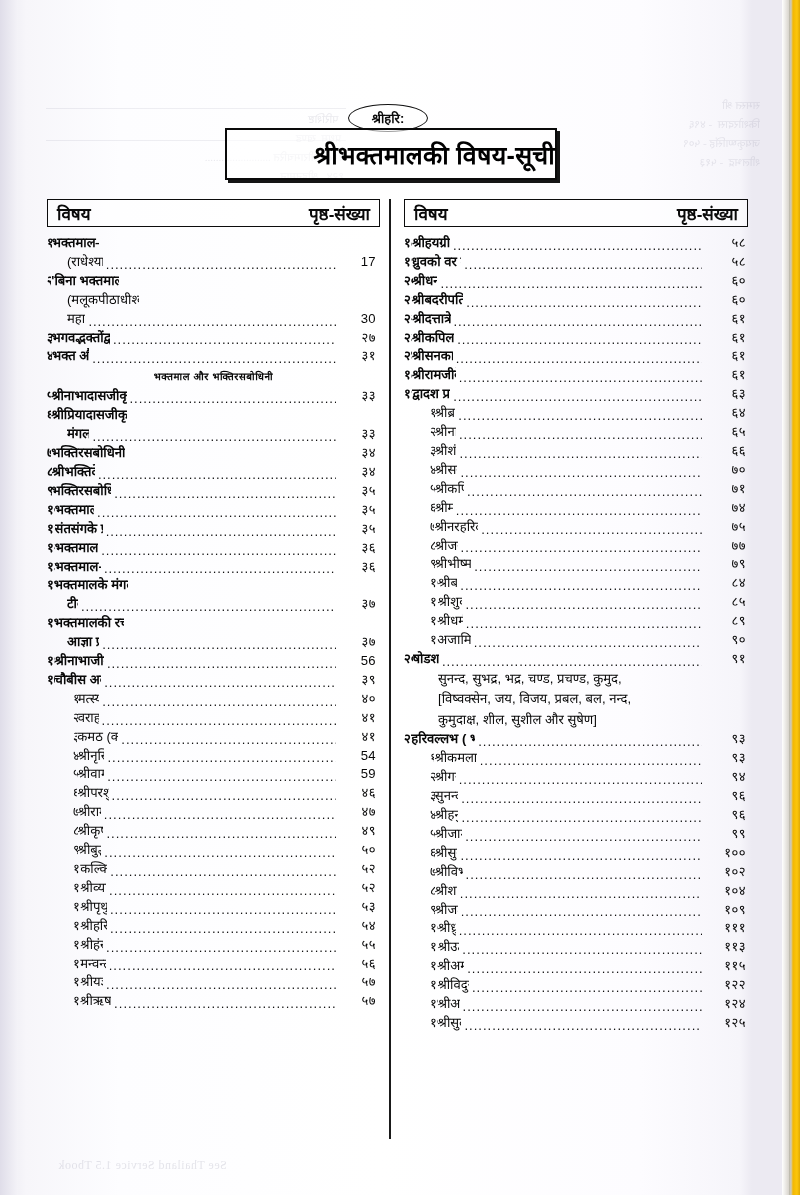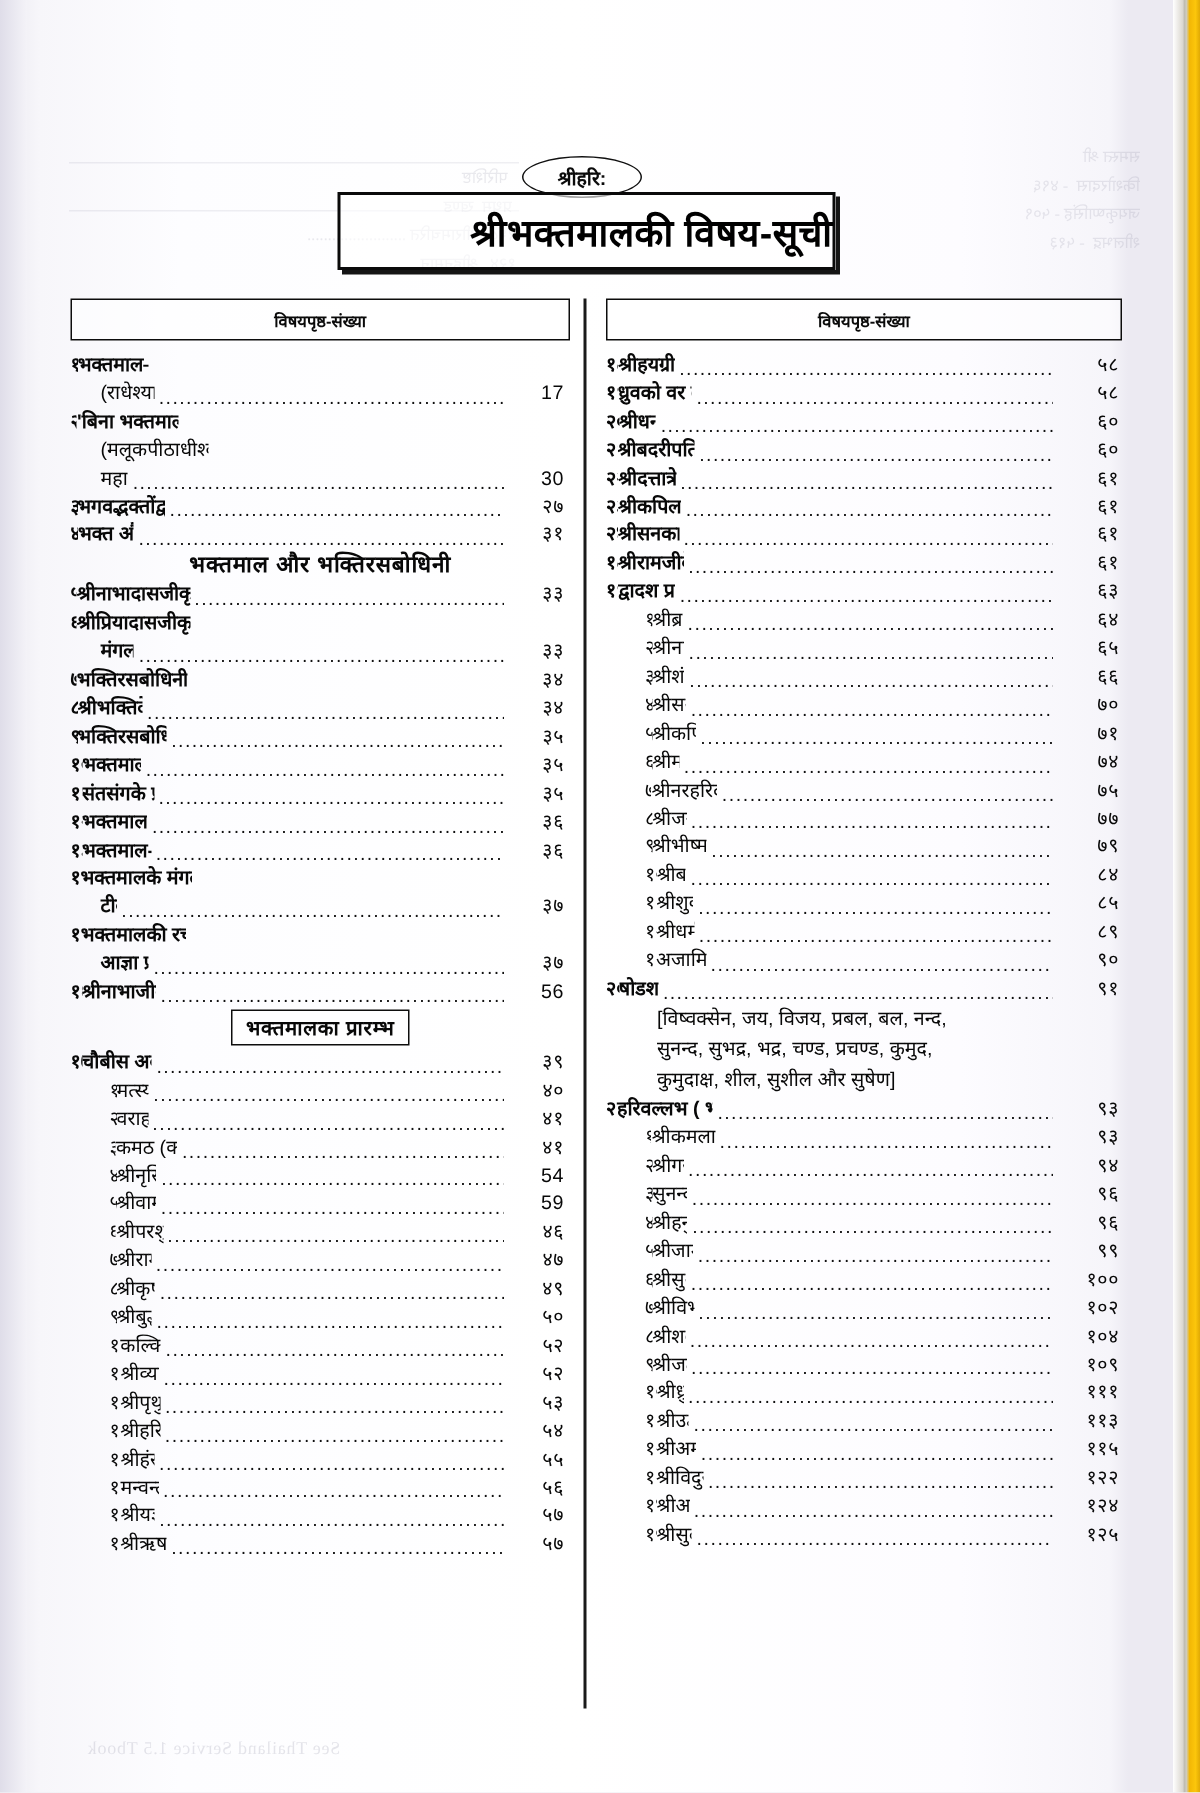--- a/index.html
+++ b/index.html
@@ -92,25 +92,25 @@
     letter-spacing:.3px;
     white-space:nowrap;
   }
 
   
   .col-head{
     position:absolute;top:199px;height:28px;
     border:1.8px solid #0c0c0c;
     background:rgba(255,255,255,.5);
     display:flex;align-items:center;
-    justify-content:center;
+    justify-content:space-between;
     padding:0 9px;
     box-sizing:border-box;
     font-family:"Liberation Sans","DejaVu Sans",sans-serif;
-    font-size:11px;font-weight:700;color:#0a0a0a;
+    font-size:17px;font-weight:700;color:#0a0a0a;
   }
   #col-head-left{left:47px;width:333px;}
   #col-head-right{left:404px;width:344px;}
 
   
   #divider{
     position:absolute;left:389px;top:199px;
     width:1.6px;height:940px;
     background:#1a1a1a;
   }
@@ -171,21 +171,21 @@
   .lvl1 .lbl{font-weight:400;}
   .lvl1 .dots{letter-spacing:1px;}
 
   
   .nodots .dots{visibility:hidden;}
 
   
   .center-head{
     text-align:center;
     font-weight:700;
-    font-size:15px;
+    font-size:10px;
     line-height:21px;
     letter-spacing:.6px;
     font-family:"Liberation Sans","DejaVu Sans",sans-serif;
   }
   
   .box-head-wrap{
     display:flex;justify-content:center;
     margin:2px 0 2px 0;
   }
   .box-head{
@@ -376,23 +376,20 @@
           <span class="lbl">आज्ञा प्राप्त होना</span>
           <span class="dots">........................................................................................................................</span>
           <span class="num">३७</span>
         </div>
         <div class="row lvl0">
           <span class="lbl" style="font-weight: 700;">१६-</span>
           <span class="lbl">श्रीनाभाजीका चरित्र-वर्णन</span>
           <span class="dots">........................................................................................................................</span>
           <span class="num">56</span>
         </div>
-        <div class="box-head-wrap">
-          <div class="box-head">भक्तमालका  प्रारम्भ</div>
-        </div>
         <div class="row lvl0">
           <span class="lbl" style="font-weight: 700;">१७-</span>
           <span class="lbl">चौबीस अवतारोंकी कथा</span>
           <span class="dots">........................................................................................................................</span>
           <span class="num">३९</span>
         </div>
         <div class="row lvl1">
           <span class="lbl">१-</span>
           <span class="lbl">मत्स्यावतार</span>
           <span class="dots">........................................................................................................................</span>
@@ -628,22 +625,22 @@
           <span class="dots">........................................................................................................................</span>
           <span class="num">९०</span>
         </div>
         <div class="row lvl0">
           <span class="lbl" style="font-weight: 700;">२०-</span>
           <span class="lbl" style="font-weight: 700;">षोडश पार्षद</span>
           <span class="dots">........................................................................................................................</span>
           <span class="num">९१</span>
         </div>
         <div class="bracket-block">
+          <div>सुनन्द, सुभद्र, भद्र, चण्ड, प्रचण्ड, कुमुद,</div>
           <div>[विष्वक्सेन, जय, विजय, प्रबल, बल, नन्द,</div>
-          <div>सुनन्द, सुभद्र, भद्र, चण्ड, प्रचण्ड, कुमुद,</div>
           <div>कुमुदाक्ष, शील, सुशील और सुषेण]</div>
         </div>
         <div class="row lvl0">
           <span class="lbl" style="font-weight: 700;">२१-</span>
           <span class="lbl" style="font-weight: 700;">हरिवल्लभ ( भगवान्के प्रिय भक्त )</span>
           <span class="dots">........................................................................................................................</span>
           <span class="num">९३</span>
         </div>
         <div class="row lvl1">
           <span class="lbl">१-</span>

